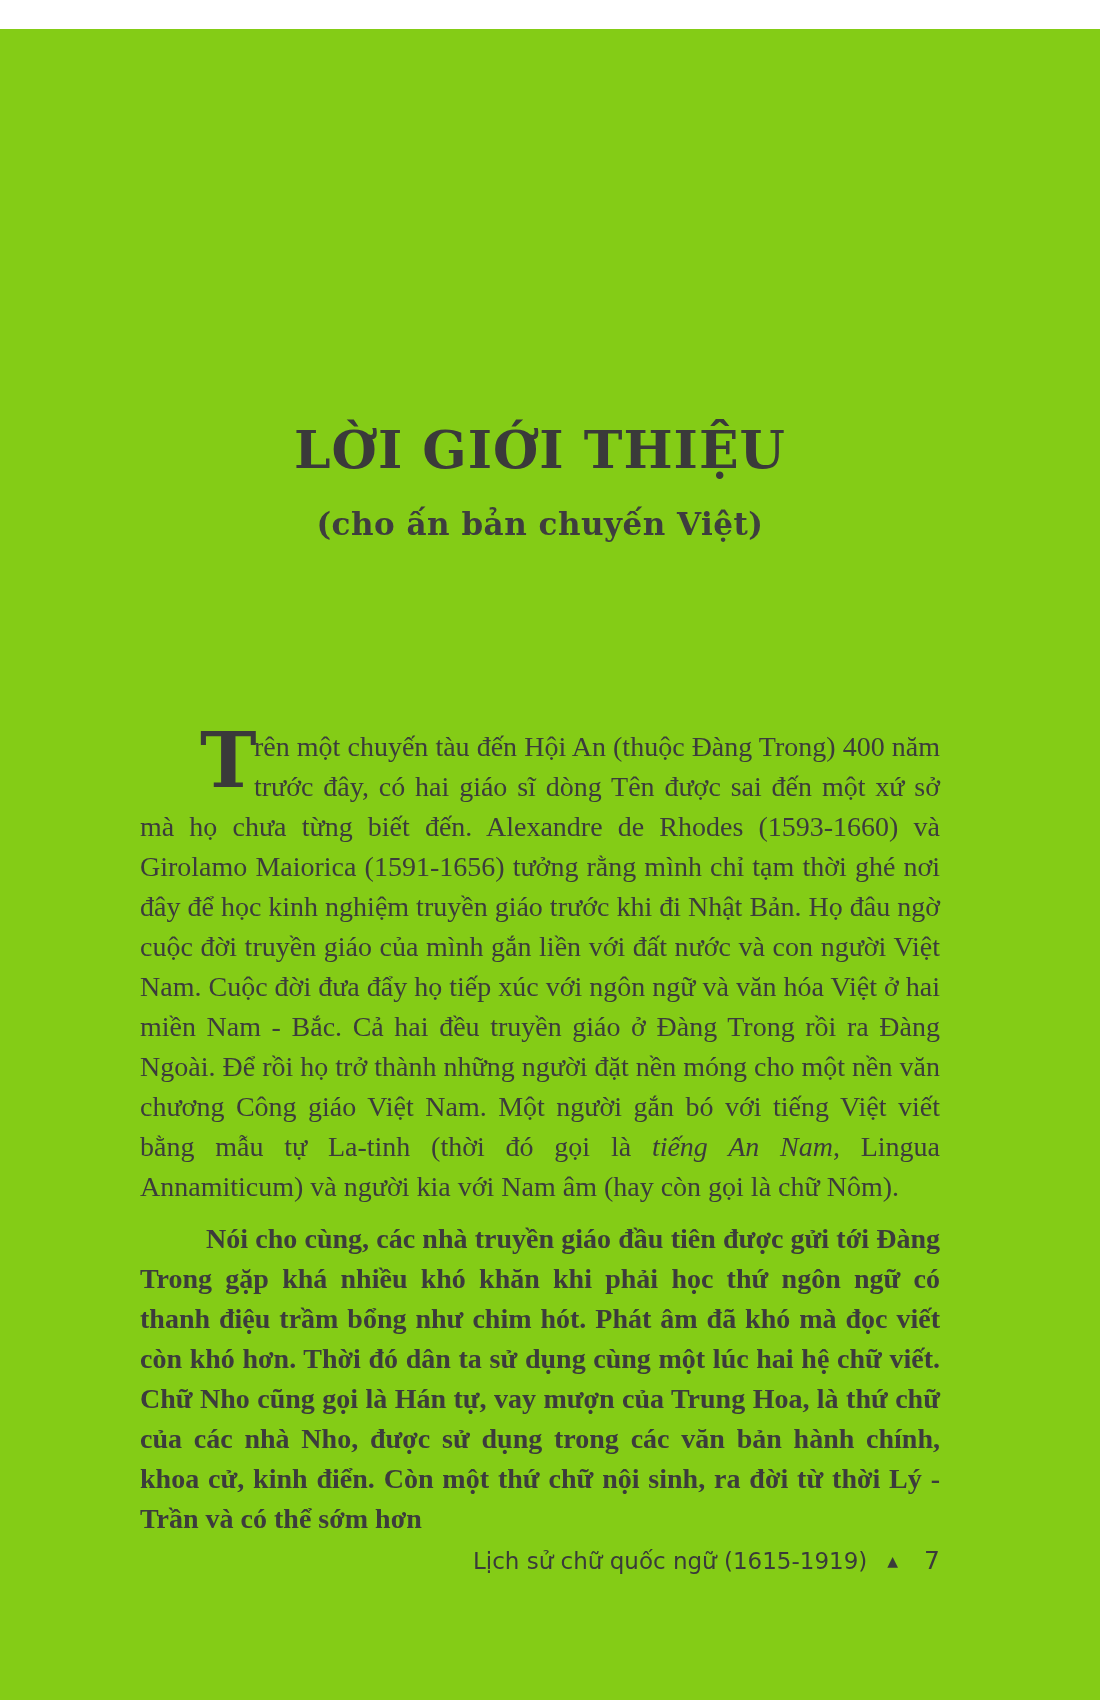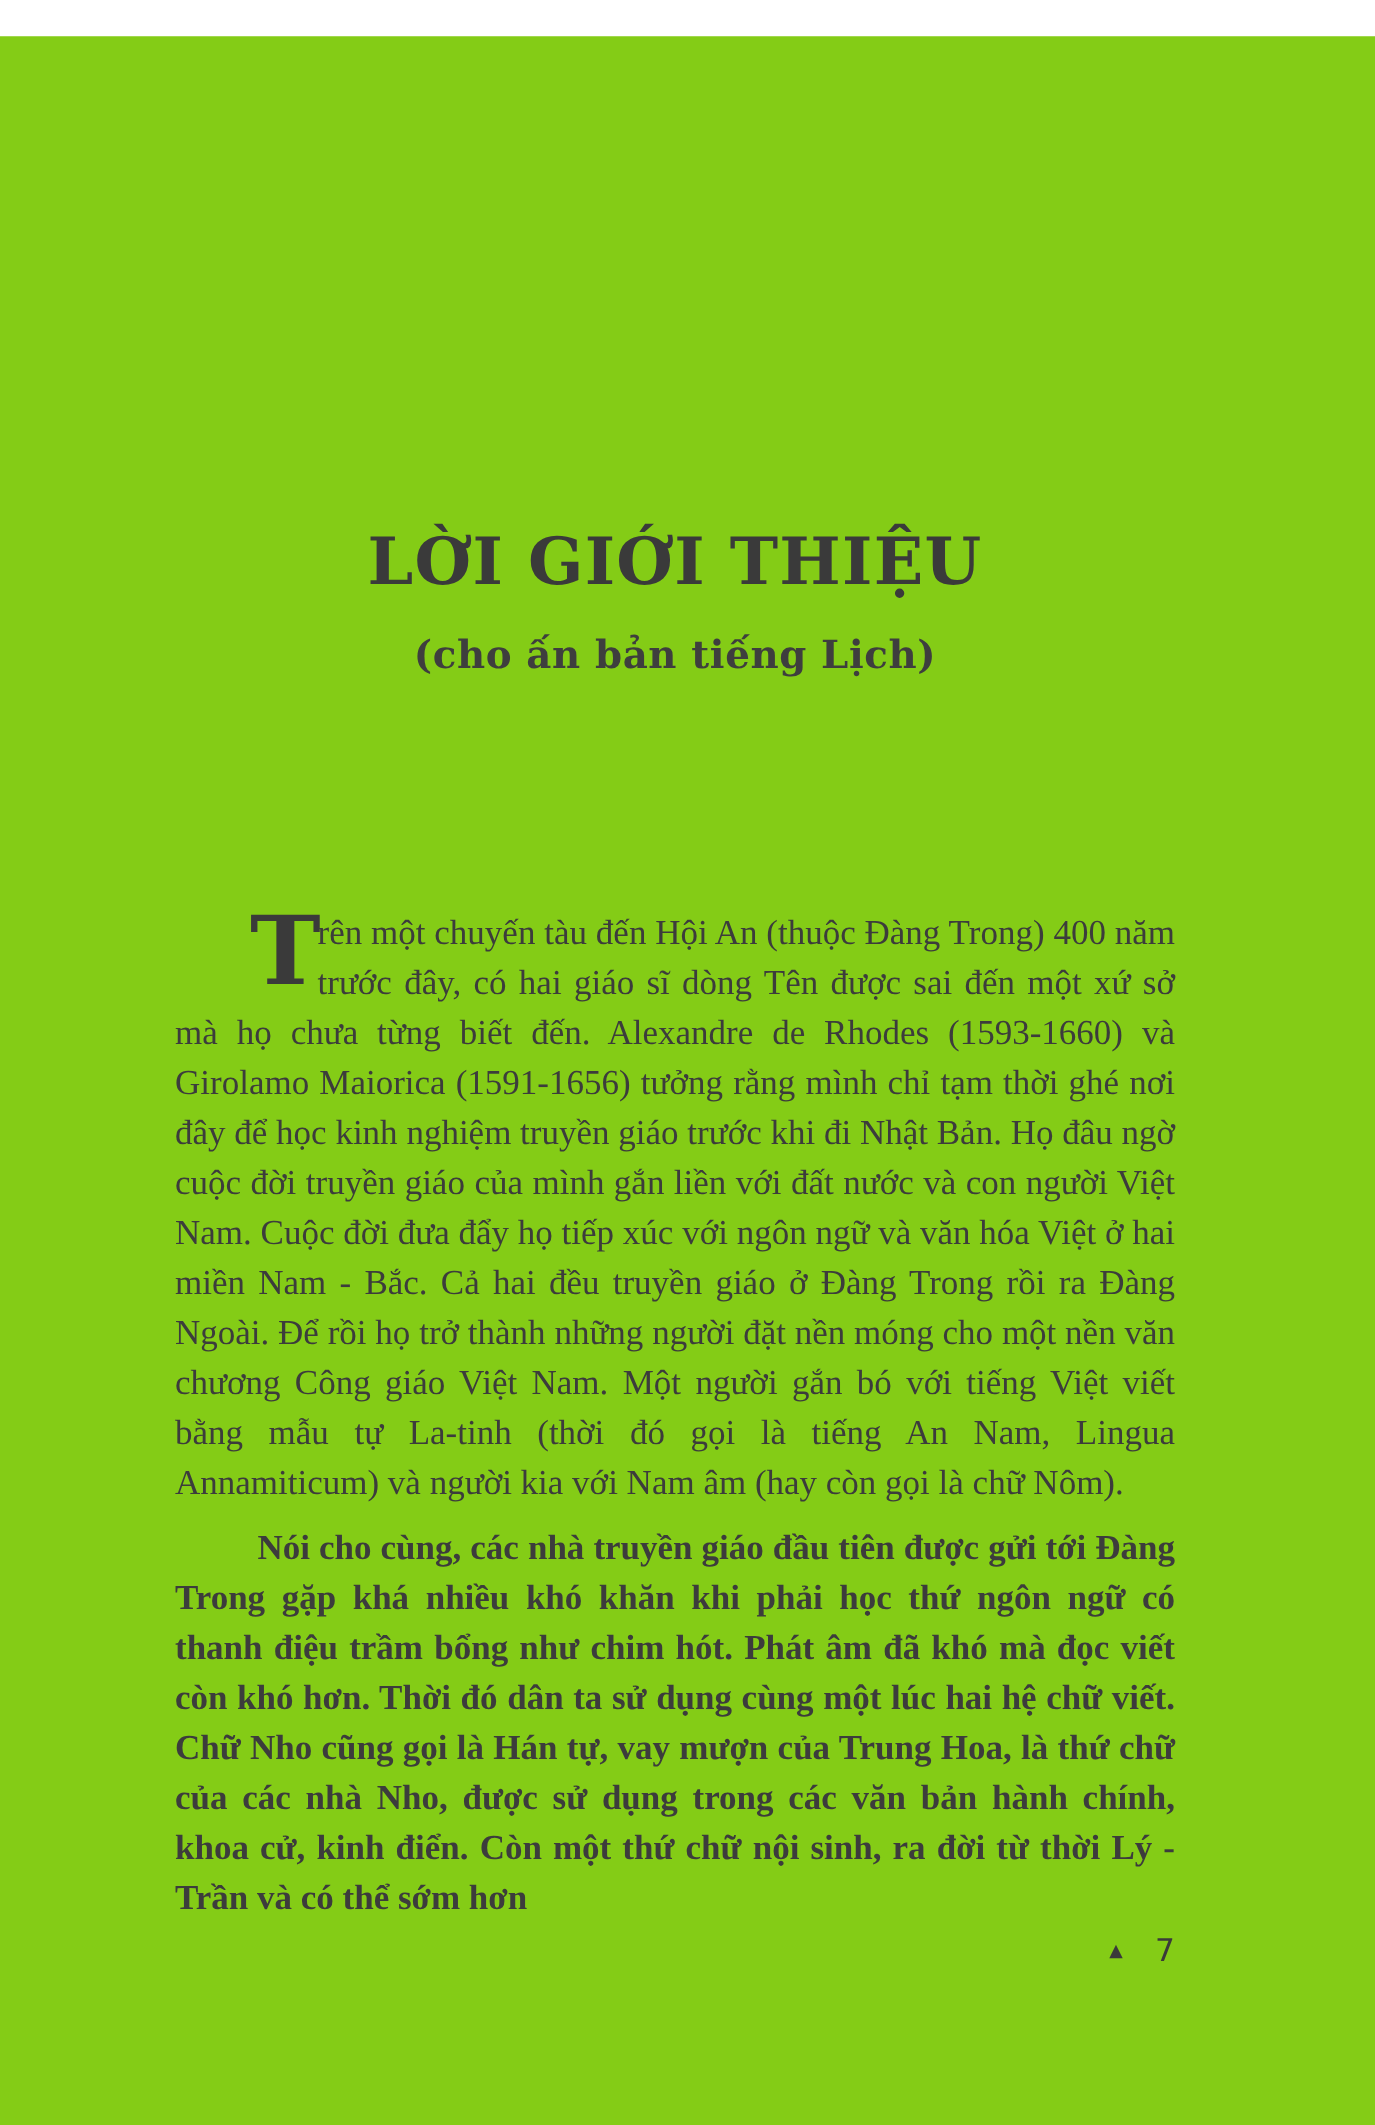--- a/index.html
+++ b/index.html
@@ -65,21 +65,21 @@
     width: 46px;
     margin: 4px 8px 0 60px;
     overflow: visible;
     color: #3a3a3a;
   }
   .paragraph-2 {
     margin-top: 12px !important;
     text-indent: 66px;
     font-weight: bold;
   }
-  .italic { }
+  .italic { font-style: italic; }
   .footer {
     position: absolute;
     top: 1517px;
     right: 160px;
     display: flex;
     align-items: center;
     font-family: "DejaVu Sans", sans-serif;
     font-size: 23px;
     line-height: 30px;
     color: #3a3a3a;
@@ -95,26 +95,27 @@
     color: #3a3a3a;
   }
 </style>
 </head>
 <body>
 
 <div class="page">
 
   <div class="title-block">
     <div class="title">LỜI GIỚI THIỆU</div>
-    <div class="subtitle">(cho ấn bản tiếng Lịch)</div>
+    <div class="subtitle">(cho ấn bản chuyến Việt)</div>
   </div>
 
   <div class="body-text">
     <p><span class="dropcap">T</span><span>rên một chuyến tàu đến Hội An (thuộc Đàng Trong) 400 năm trước đây, có hai giáo sĩ dòng Tên được sai đến một xứ sở mà họ chưa từng biết đến. Alexandre de Rhodes (1593-1660) và Girolamo Maiorica (1591-1656) tưởng rằng mình chỉ tạm thời ghé nơi đây để học kinh nghiệm truyền giáo trước khi đi Nhật Bản. Họ đâu ngờ cuộc đời truyền giáo của mình gắn liền với đất nước và con người Việt Nam. Cuộc đời đưa đẩy họ tiếp xúc với ngôn ngữ và văn hóa Việt ở hai miền Nam - Bắc. Cả hai đều truyền giáo ở Đàng Trong rồi ra Đàng Ngoài. Để rồi họ trở thành những người đặt nền móng cho một nền văn chương Công giáo Việt Nam. Một người gắn bó với tiếng Việt viết bằng mẫu tự La-tinh (thời đó gọi là </span><span class="italic">tiếng An Nam</span><span>, Lingua Annamiticum) và người kia với Nam âm (hay còn gọi là chữ Nôm).</span></p>
     <p class="paragraph-2">Nói cho cùng, các nhà truyền giáo đầu tiên được gửi tới Đàng Trong gặp khá nhiều khó khăn khi phải học thứ ngôn ngữ có thanh điệu trầm bổng như chim hót. Phát âm đã khó mà đọc viết còn khó hơn. Thời đó dân ta sử dụng cùng một lúc hai hệ chữ viết. Chữ Nho cũng gọi là Hán tự, vay mượn của Trung Hoa, là thứ chữ của các nhà Nho, được sử dụng trong các văn bản hành chính, khoa cử, kinh điển. Còn một thứ chữ nội sinh, ra đời từ thời Lý - Trần và có thể sớm hơn</p>
   </div>
 
   <div class="footer">
+    <span>Lịch sử chữ quốc ngữ (1615-1919)</span>
     <span class="tri">▲</span>
     <span class="pagenum">7</span>
   </div>
 
 </div>
 
 </body></html>

